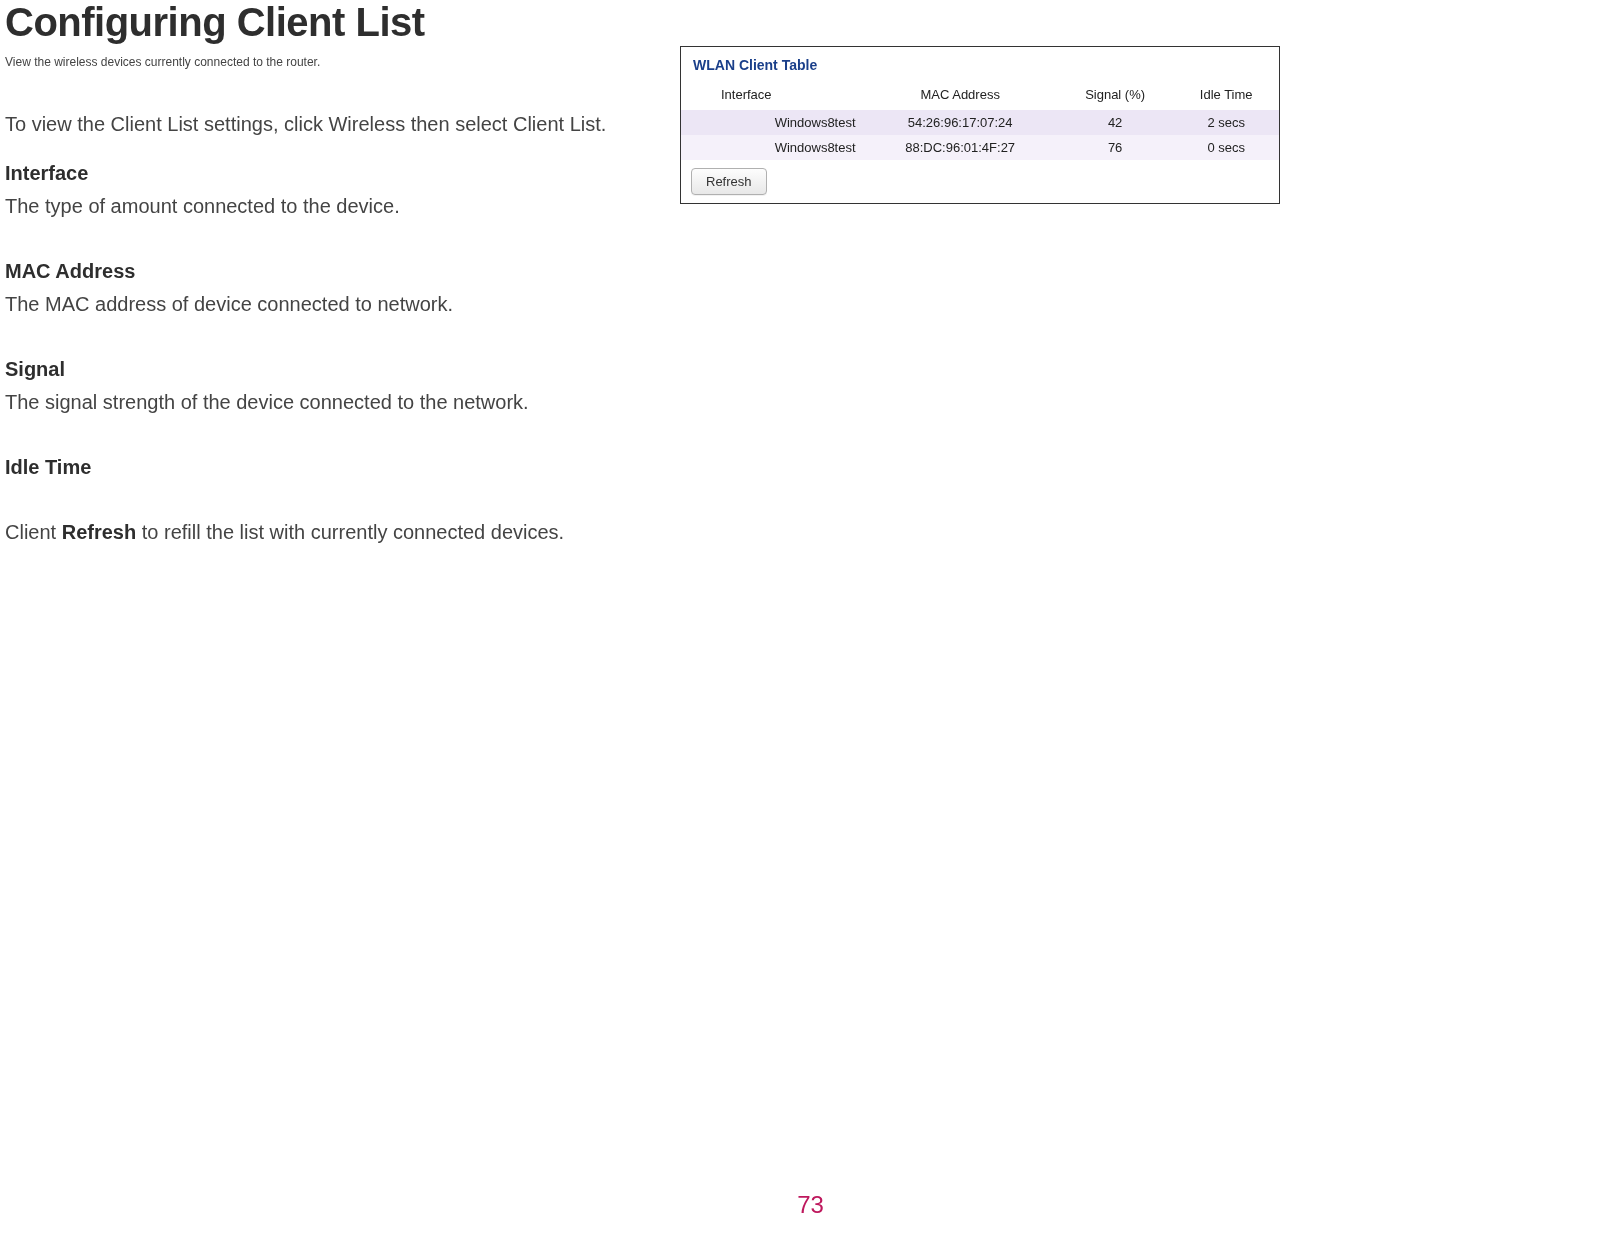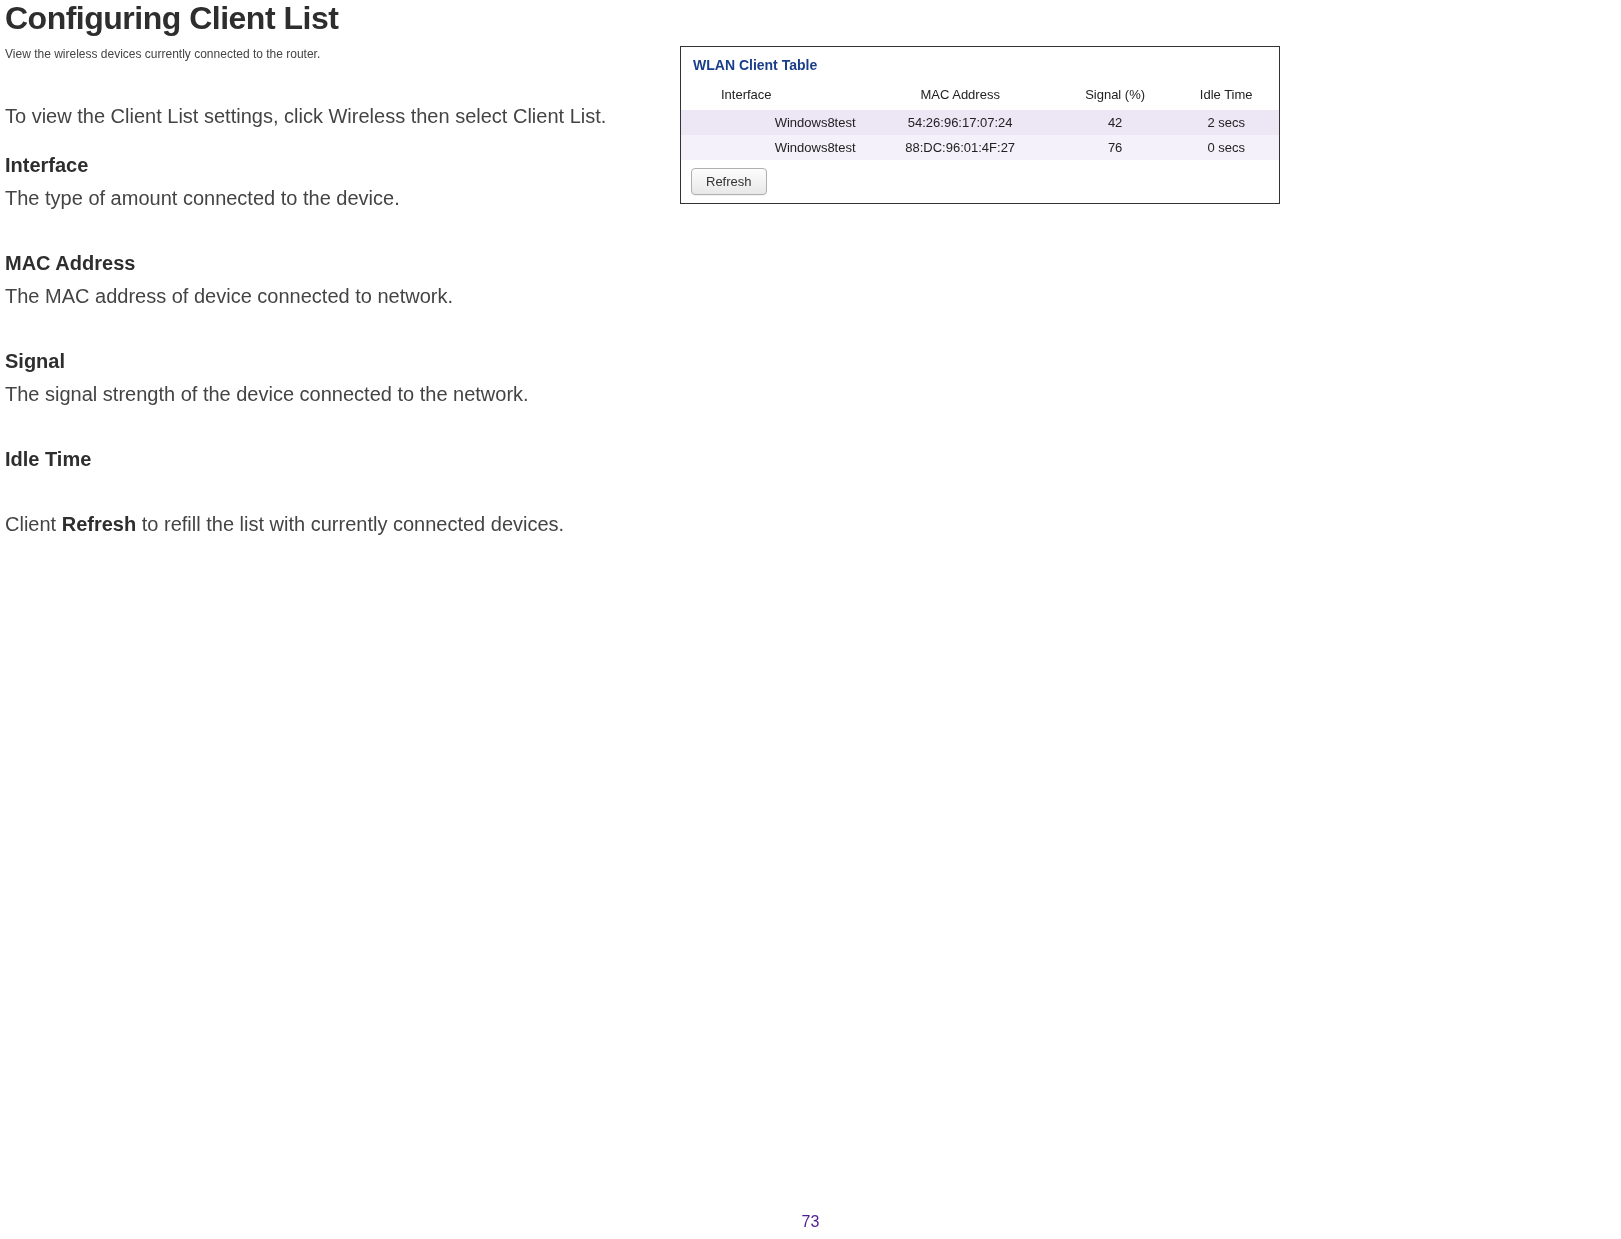--- a/index.html
+++ b/index.html
@@ -22,21 +22,21 @@
     .left-column {
       width: 670px;
       padding-left: 5px;
       padding-top: 0;
     }
     .right-column {
       padding-top: 46px;
       padding-left: 10px;
     }
     h1 {
-      font-size: 32px;
+      font-size: 40px;
       font-weight: 700;
       color: #2e2e2e;
       letter-spacing: -0.5px;
       margin-bottom: 8px;
       font-family: Arial, Helvetica, sans-serif;
     }
     .intro-text {
       font-size: 12px;
       color: #444;
       line-height: 1.5;
@@ -124,25 +124,25 @@
       border: 1px solid #b0b0b0;
       border-radius: 4px;
       padding: 5px 14px;
       font-size: 13px;
       color: #333;
       cursor: pointer;
       box-shadow: 0 1px 0 rgba(0,0,0,0.05);
     }
     .page-number {
       position: absolute;
-      bottom: 8px;
+      bottom: 20px;
       left: 50%;
       transform: translateX(-50%);
-      font-size: 16px;
-      color: #4c1d95;
+      font-size: 24px;
+      color: #be185d;
     }
   </style>
 </head>
 <body>
 
 <div class="page-container">
   <div class="left-column">
     <h1>Configuring Client List</h1>
     <p class="intro-text">View the wireless devices currently connected to the router.</p>
     <p class="nav-text">To view the Client List settings, click Wireless then select Client List.</p>

